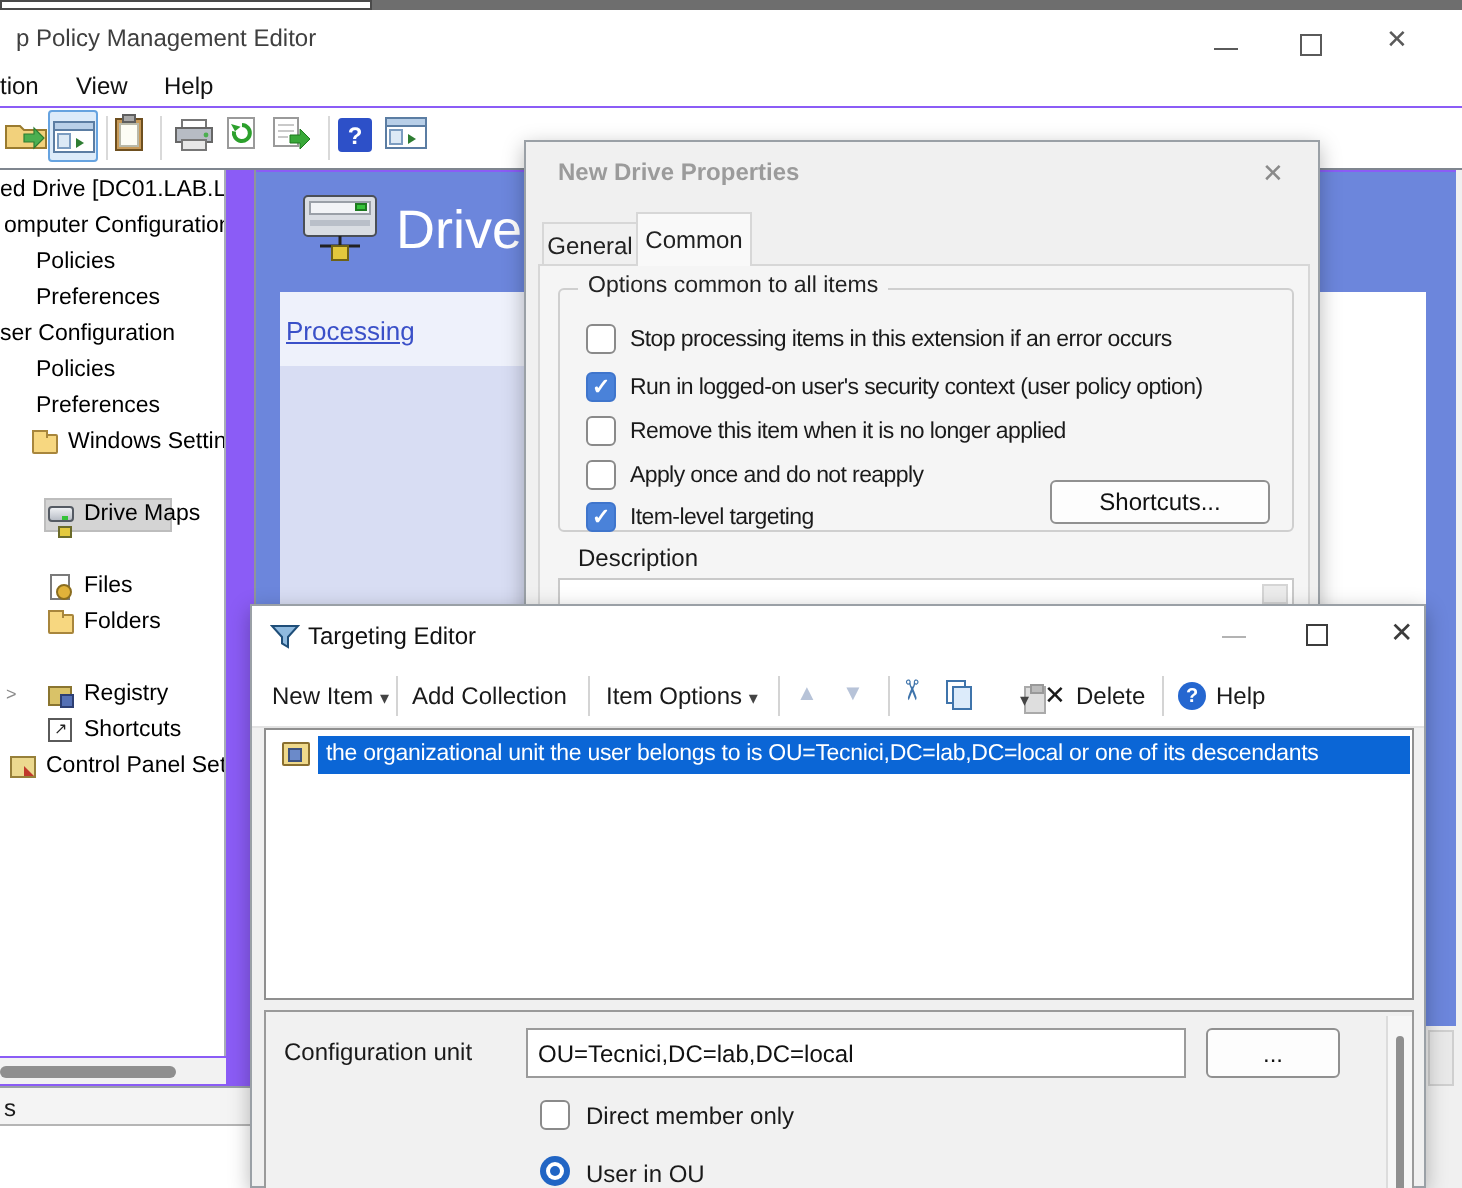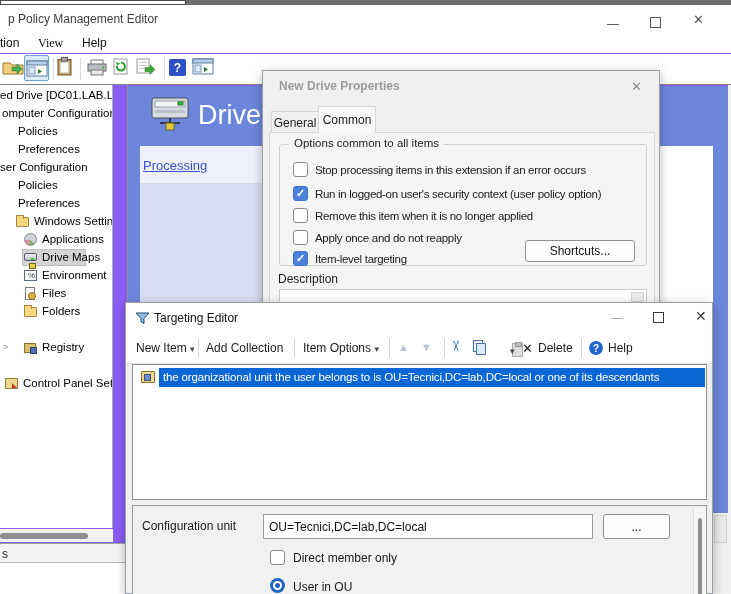--- a/index.html
+++ b/index.html
@@ -105,21 +105,21 @@
 
   <div class="abs" style="left:0;top:5px;width:731px;height:28px;background:#fff;">
     <span class="abs titlebar-title" style="left:8px;top:7px;">p Policy Management Editor</span>
     <span class="winbtn glyph-min" style="left:607px;top:19px;"></span>
     <span class="winbtn glyph-max" style="left:650px;top:12px;"></span>
     <span class="winbtn glyph-close" style="left:693px;top:8px;">✕</span>
   </div>
 
   <div class="abs" style="left:0;top:33px;width:731px;height:20px;background:#fff;">
     <span class="menu-item" style="left:-4px;top:1px;">tion</span>
-    <span class="menu-item" style="left:34px;top:1px;font-family:Liberation Serif, serif;">View</span>
+    <span class="menu-item" style="left:34px;top:1px;">View</span>
     <span class="menu-item" style="left:78px;top:1px;">Help</span>
   </div>
 
   <div class="abs" style="left:0;top:54px;width:731px;height:30px;background:#fff;">
     <div class="tbtn" style="left:2px;top:4px;">
       <svg width="22" height="18">
         <path d="M1 5 h7 l2 2 h11 v9 H1 z" fill="#f2d17c" stroke="#9a7b2f"></path>
         <path d="M10 9 l5 0 0 -3 5 5 -5 5 0 -3 -5 0 z" fill="#4caf50" stroke="#2e7d32" stroke-width="0.6"></path>
       </svg>
     </div>
@@ -221,46 +221,42 @@
     <div class="trow" style="top:93px;">
         <span class="tlabel" style="left:18px;">Policies</span>
       </div>
     <div class="trow" style="top:111px;">
         <span class="tlabel" style="left:18px;">Preferences</span>
       </div>
     <div class="trow" style="top:129px;">
       <span class="ticon i-folder" style="left:16px;width:13px;"></span>
       <span class="tlabel" style="left:34px;">Windows Settings</span>
     </div>
-    <div class="trow" style="top:147px;">
-      <span class="ticon i-app" style="left:24px;"></span>
-      <span class="tlabel" style="left:42px;">Applications</span>
-    </div>
     <div class="trow" style="top:165px;">
       <span class="selbox"></span>
       <span class="ticon i-drive" style="left:24px;width:13px;"></span>
       <span class="tlabel" style="left:42px;">Drive Maps</span>
     </div>
-    <div class="trow" style="top:183px;">
-      <span class="ticon i-env" style="left:24px;"></span>
-      <span class="tlabel" style="left:42px;">Environment</span>
-    </div>
     <div class="trow" style="top:201px;">
       <span class="ticon i-page i-files" style="left:24px;"></span>
       <span class="tlabel" style="left:42px;">Files</span>
     </div>
     <div class="trow" style="top:219px;">
       <span class="ticon i-folder" style="left:24px;width:13px;"></span>
       <span class="tlabel" style="left:42px;">Folders</span>
     </div>
     <div class="trow" style="top:255px;">
       <span class="chev">&gt;</span>
       <span class="ticon i-reg" style="left:24px;"></span>
       <span class="tlabel" style="left:42px;">Registry</span>
     </div>
+    <div class="trow" style="top:273px;">
+      <span class="ticon i-short" style="left:24px;"></span>
+      <span class="tlabel" style="left:42px;">Shortcuts</span>
+    </div>
     <div class="trow" style="top:291px;">
       <span class="ticon i-cpanel" style="left:5px;"></span>
       <span class="tlabel" style="left:23px;">Control Panel Sett</span>
     </div>
   </div>
 
   <div class="abs" style="left:0;top:529px;width:113px;height:13px;background:#f2f2f2;">
     <div class="hthumb" style="left:0;top:4px;width:88px;"></div>
   </div>
 
@@ -291,21 +287,21 @@
     <span class="dd-cb-label" style="left:52px;top:139px;">Remove this item when it is no longer applied</span>
 
     <span class="cb" style="left:30px;top:159px;"></span>
     <span class="dd-cb-label" style="left:52px;top:161px;">Apply once and do not reapply</span>
 
     <span class="cb checked" style="left:30px;top:180px;"></span>
     <span class="dd-cb-label" style="left:52px;top:182px;">Item-level targeting</span>
 
     <div class="btn" style="left:262px;top:169px;width:110px;height:22px;">Shortcuts...</div>
 
-    <span class="abs txt" style="left:15px;top:201px;">Description</span>
+    <span class="abs txt" style="left:26px;top:201px;">Description</span>
     <div class="abs" style="left:16px;top:218px;width:368px;height:300px;background:#fff;border:1px solid #c9c9c9;">
       <div class="abs" style="right:2px;top:2px;width:13px;height:10px;background:#ececec;border:1px solid #d5d5d5;"></div>
     </div>
   </div>
 
   <div class="dlg" style="left:125px;top:302px;width:588px;height:292px;z-index:20;">
 
     <div class="abs" style="left:0;top:0;width:586px;height:30px;background:#fff;">
       <svg class="abs" style="left:9px;top:8px;" width="15" height="15" viewBox="0 0 15 15">
         <path d="M1 2 h13 l-5 5.5 v5 l-3 -1.8 v-3.2 z" fill="#8fbadf" stroke="#1f4e79" stroke-width="1"></path>

